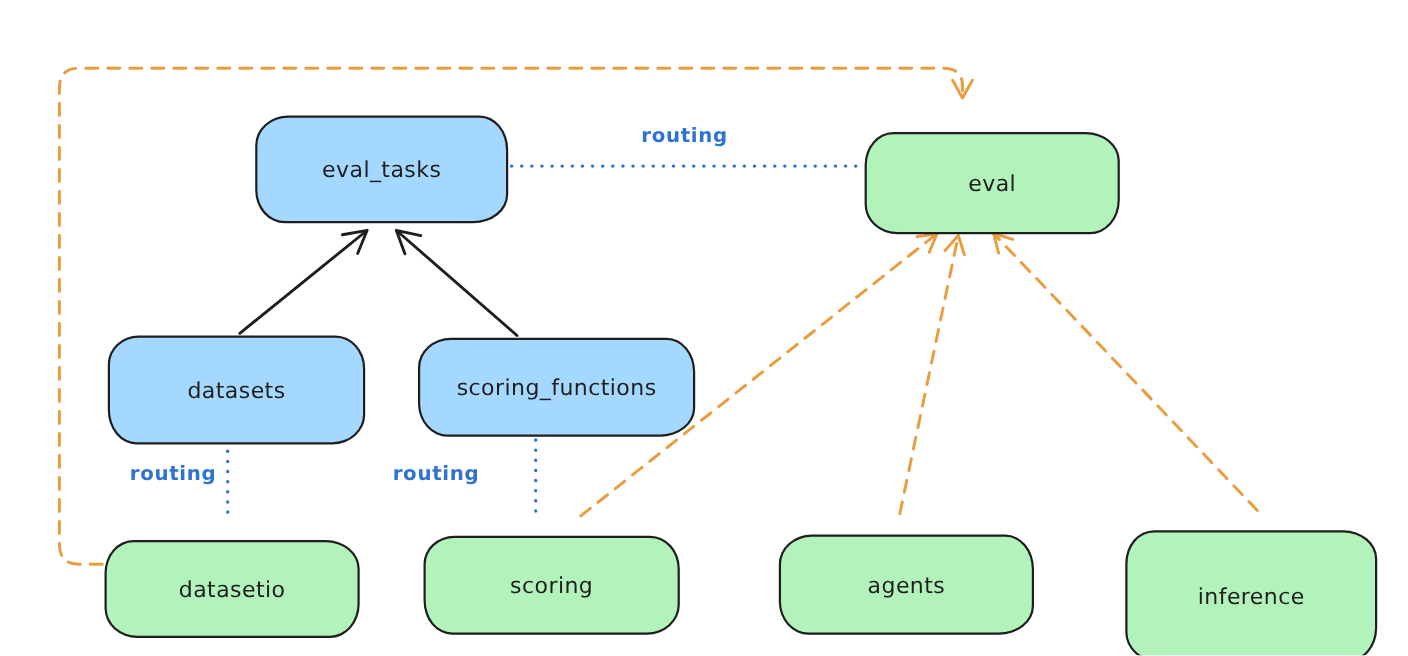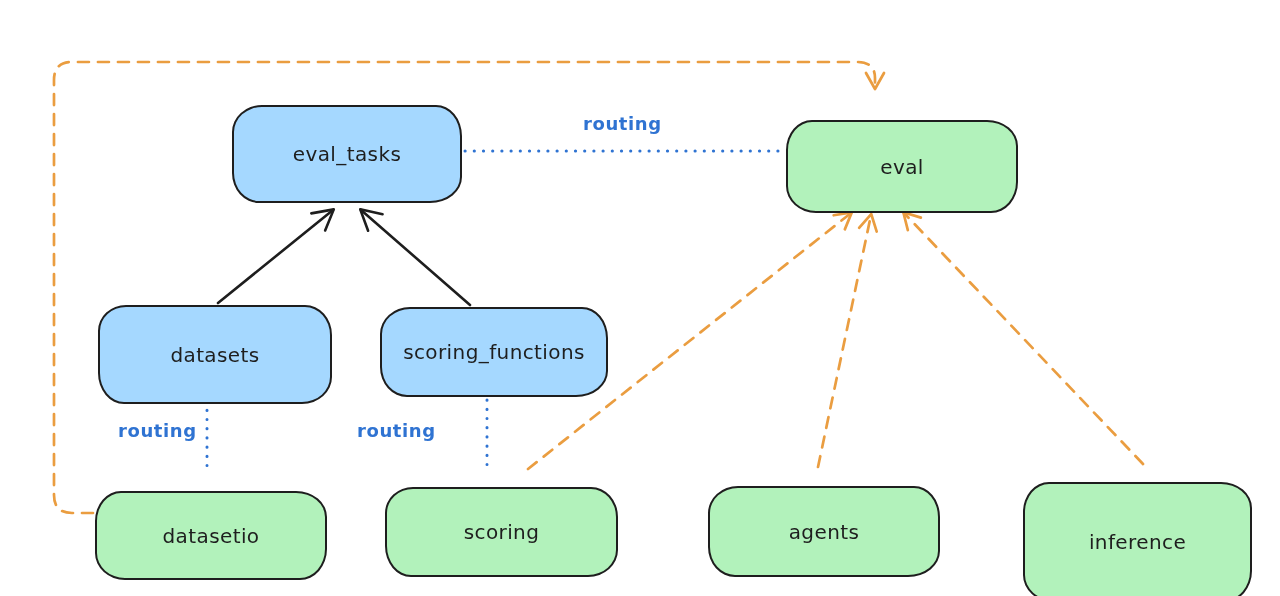--- a/index.html
+++ b/index.html
@@ -73,21 +73,21 @@
   </div>
 
   <div class="node node-provider r2" style="left:786px;top:106px;width:232px;height:93px;">
     <span>eval</span>
   </div>
 
   <div class="node node-api r3" style="left:98px;top:305px;width:234px;height:99px;">
     <span>datasets</span>
   </div>
 
-  <div class="node node-api r1" style="left:380px;top:307px;width:228px;height:90px;">
+  <div class="node node-api r1" style="left:380px;top:307px;width:252px;height:90px;">
     <span>scoring_functions</span>
   </div>
 
   <div class="node node-provider r2" style="left:95px;top:477px;width:232px;height:89px;">
     <span>datasetio</span>
   </div>
 
   <div class="node node-provider r1" style="left:708px;top:472px;width:232px;height:91px;">
     <span>agents</span>
   </div>

